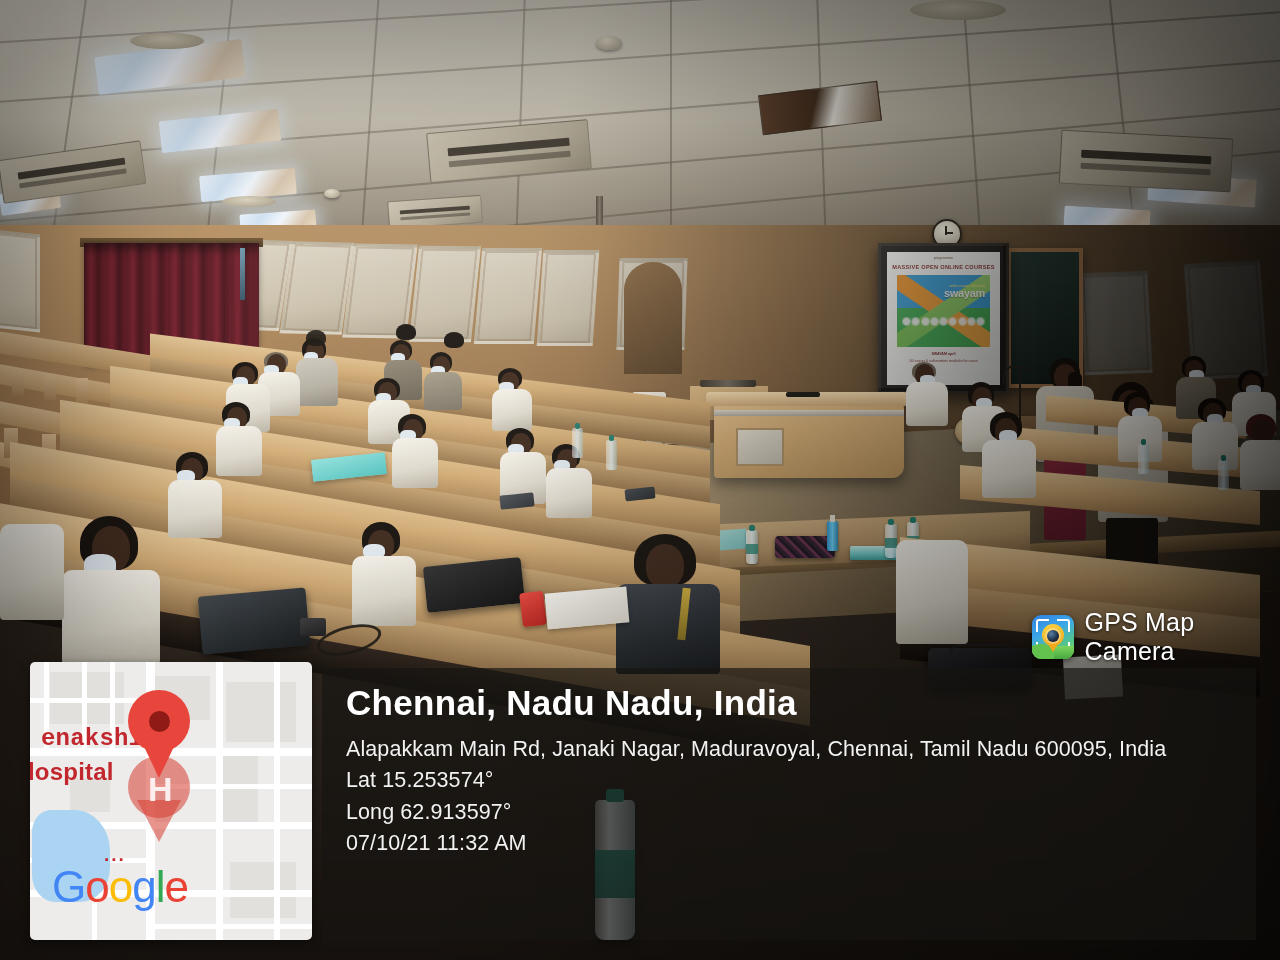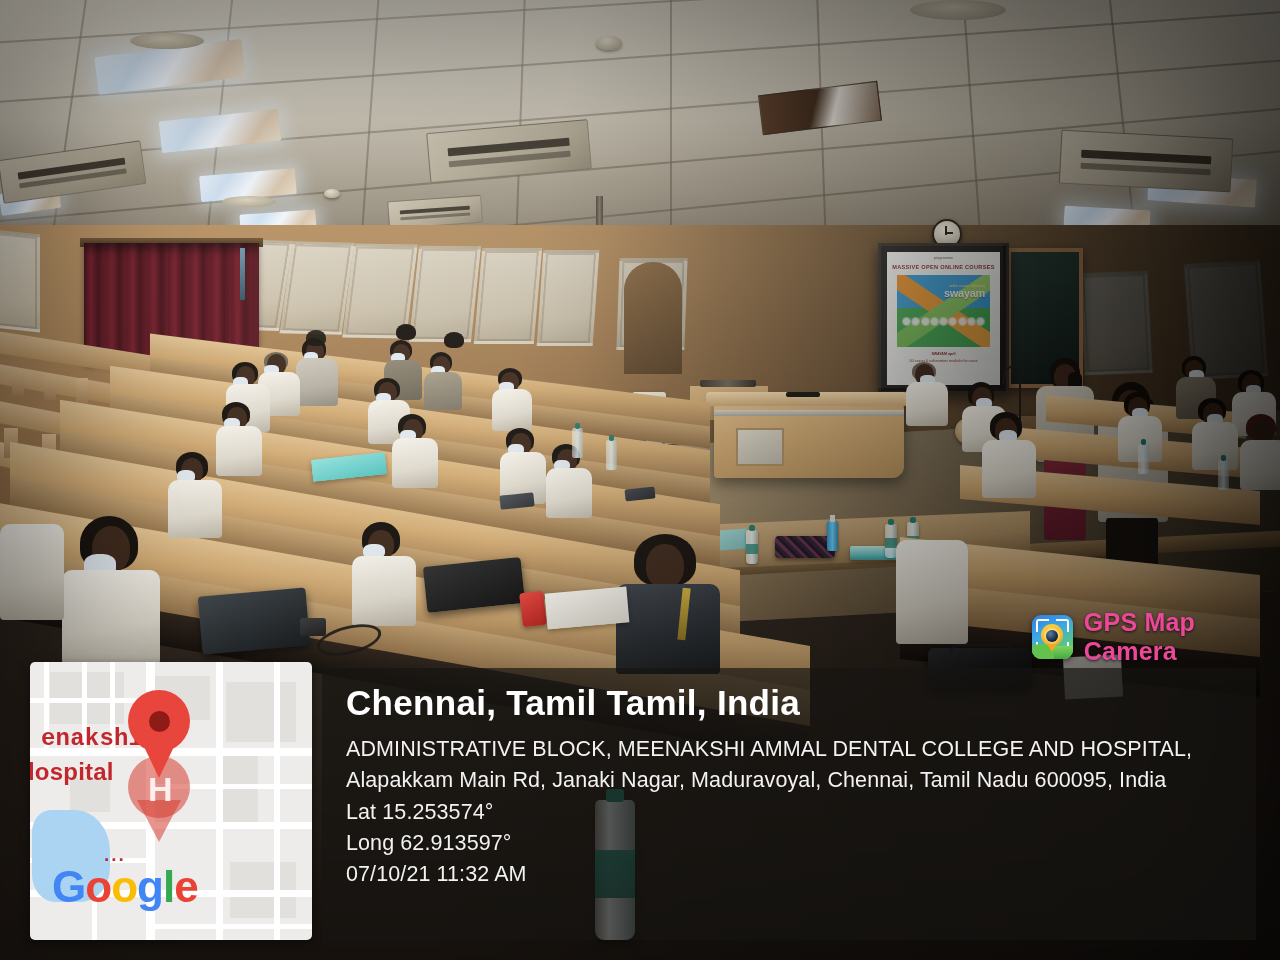--- a/index.html
+++ b/index.html
@@ -358,21 +358,21 @@
   }
   #gpsHills{
     position:absolute;left:0;right:0;bottom:0;height:13px;
     background:linear-gradient(180deg,#7fd45f,#45a83f);
   }
   #gpsHills::after{
     content:"";position:absolute;left:-4px;bottom:0;width:26px;height:15px;border-radius:50% 50% 0 0;
     background:#62c24d;
   }
   #gpsLabel{
-    color:#ec4899;font-size:25px;font-weight:bold;letter-spacing:.2px;
+    color:#ffffff;font-size:25px;font-weight:normal;letter-spacing:.2px;
     text-shadow:0 1px 3px rgba(0,0,0,.75);
   }
 
   
   #infoPanel{
     position:absolute;left:322px;top:668px;width:934px;height:272px;
     background:rgba(22,20,18,.68);z-index:55;
     padding:16px 0 0 24px;box-sizing:border-box;
   }
   #locTitle{
@@ -423,21 +423,21 @@
     content:"";position:absolute;left:50%;top:44px;transform:translateX(-50%);
     width:0;height:0;border-left:21px solid transparent;border-right:21px solid transparent;
     border-top:44px solid #e8453c;
   }
   #pinHole{
     position:absolute;left:119px;top:49px;width:21px;height:21px;border-radius:50%;
     background:#8f1b16;z-index:4;
   }
   #mapDots{position:absolute;left:74px;top:182px;color:#c1272d;font-size:19px;font-weight:bold;letter-spacing:2px;}
   #googleLogo{
-    position:absolute;left:22px;top:200px;font-size:44px;font-weight:bold;
+    position:absolute;left:22px;top:200px;font-size:44px;font-weight:normal;
     letter-spacing:-1px;z-index:5;
   }
   #googleLogo span:nth-child(1){color:#4285F4;}
   #googleLogo span:nth-child(2){color:#EA4335;}
   #googleLogo span:nth-child(3){color:#FBBC05;}
   #googleLogo span:nth-child(4){color:#4285F4;}
   #googleLogo span:nth-child(5){color:#34A853;}
   #googleLogo span:nth-child(6){color:#EA4335;}
 </style>
 </head>
@@ -814,22 +814,21 @@
       <span class="brk b3"></span>
       <span class="brk b4"></span>
       <span id="gpsHills"></span>
       <span id="gpsPin"></span>
       <span id="gpsLens"></span>
     </div>
     <span id="gpsLabel">GPS Map Camera</span>
   </div>
 
   <div id="infoPanel">
-    <div id="locTitle">Chennai, Tamil Tamil, India</div>
-    <p class="infoLine">ADMINISTRATIVE BLOCK, MEENAKSHI AMMAL DENTAL COLLEGE AND HOSPITAL,</p>
+    <div id="locTitle">Chennai, Nadu Nadu, India</div>
     <p class="infoLine">Alapakkam Main Rd, Janaki Nagar, Maduravoyal, Chennai, Tamil Nadu 600095, India</p>
     <p class="infoLine">Lat 15.253574°</p>
     <p class="infoLine">Long 62.913597°</p>
     <p class="infoLine">07/10/21 11:32 AM</p>
   </div>
 
   <div id="mapThumb">
     <div class="roadGrey" style="left:20px;top:10px;width:74px;height:52px;"></div>
     <div class="roadGrey" style="left:120px;top:14px;width:60px;height:44px;"></div>
     <div class="roadGrey" style="left:196px;top:20px;width:70px;height:60px;"></div>

